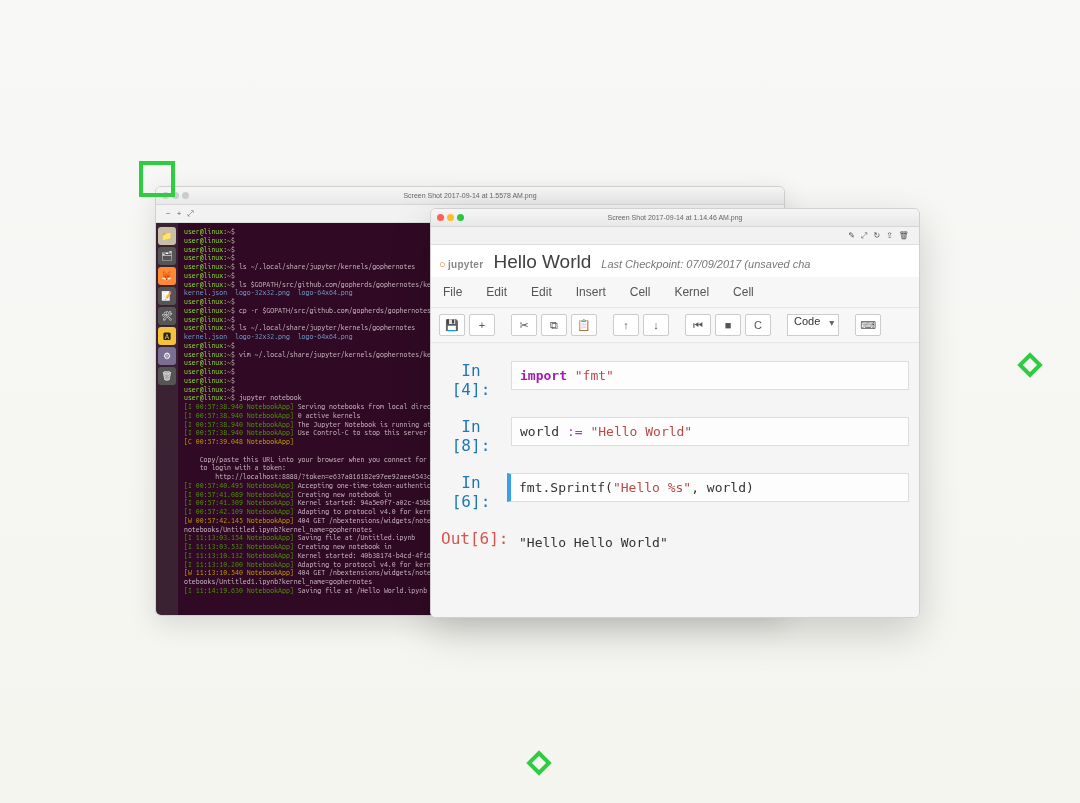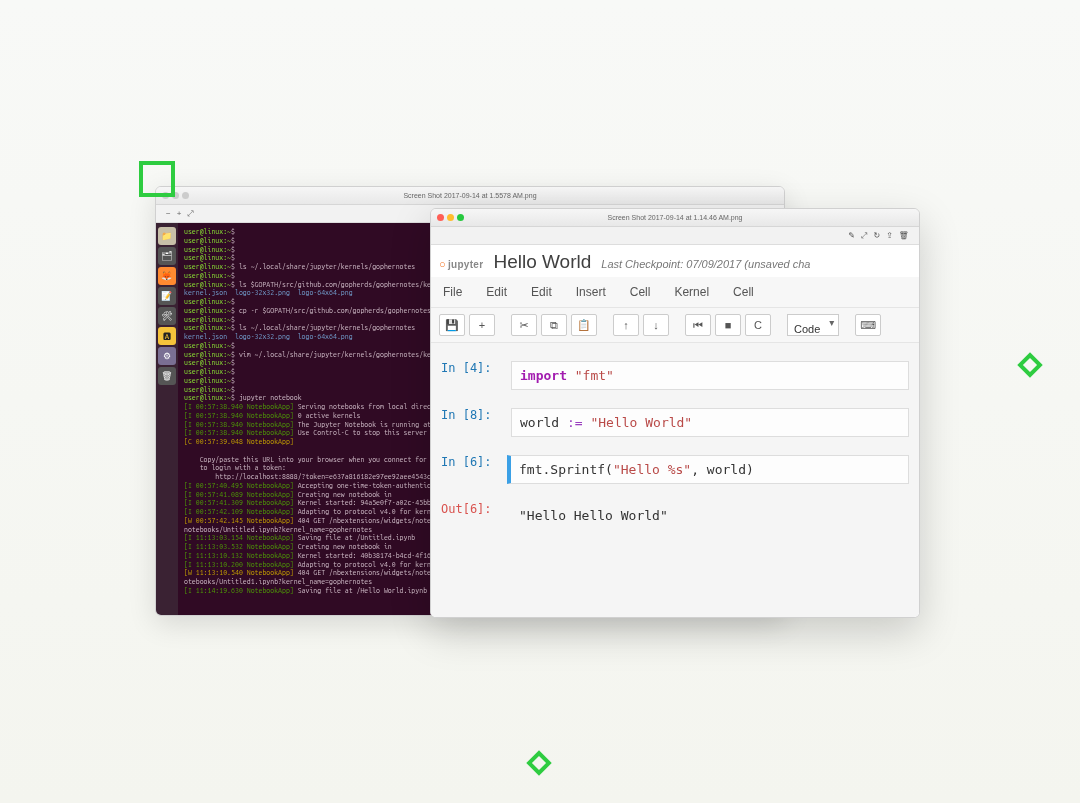--- a/index.html
+++ b/index.html
@@ -140,36 +140,36 @@
     border-bottom:1px solid #e5e5e5;
   }
   .btn {
     width:26px; height:22px; border:1px solid #ccc; border-radius:2px;
     background:#fff; display:flex; align-items:center; justify-content:center;
     font-size:11px; color:#555;
   }
   .sep{width:8px;}
   .cell-select{
     height:22px; border:1px solid #ccc; background:#fff;
-    font-size:11px; padding:8px 18px 0 6px; color:#333;
+    font-size:11px; padding:0 18px 0 6px; color:#333;
     position:relative;
   }
   .cell-select::after{
     content:"▾"; position:absolute; right:4px; top:2px; color:#666; font-size:10px;
   }
   .nb-area{
     flex:1; background:#f5f5f5; padding:18px 10px;
   }
   .nb-cell{
     display:flex; align-items:flex-start;
     margin-bottom:18px;
   }
   .nb-prompt{
-    width:70px; text-align:left; padding-right:10px;
-    font-family: Menlo, monospace; font-size:12px; color:#1f77b4;
+    width:70px; text-align:center; padding-right:10px;
+    font-family: Menlo, monospace; font-size:16px; color:#1f77b4;
   }
   .nb-prompt.out{ color:#d9534f; }
   .nb-input{
     flex:1; background:#fdfdfd; border:1px solid #ddd;
     padding:6px 8px;
     font-family: Menlo, monospace; font-size:13px;
   }
   .nb-input.selected{border-left:4px solid #3ba0e6; margin-left:-4px;}
   .nb-output{
     flex:1; padding:6px 8px;

